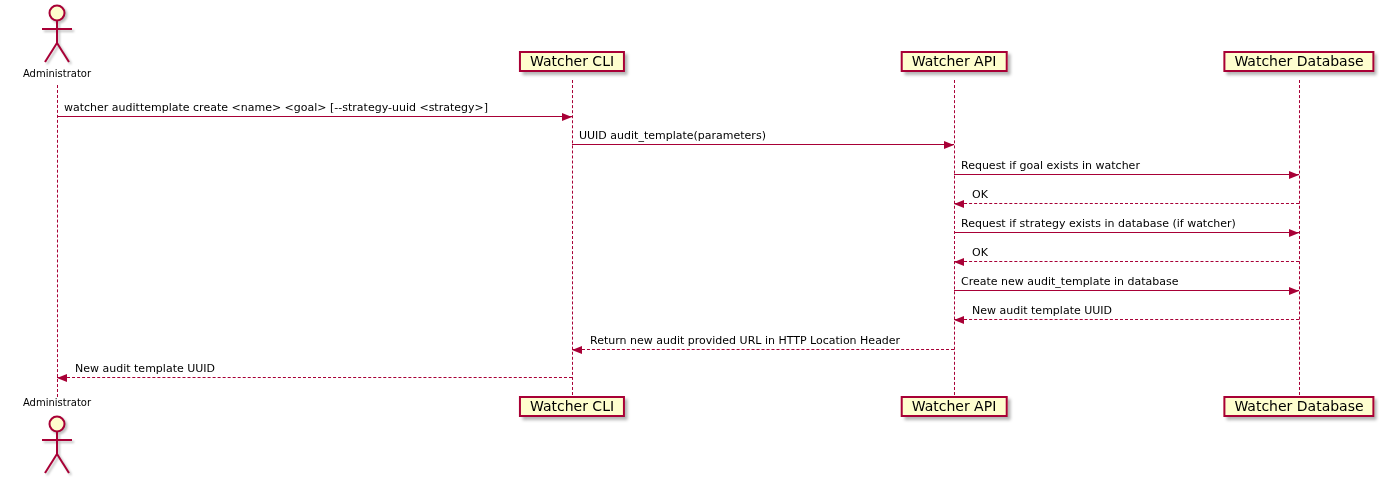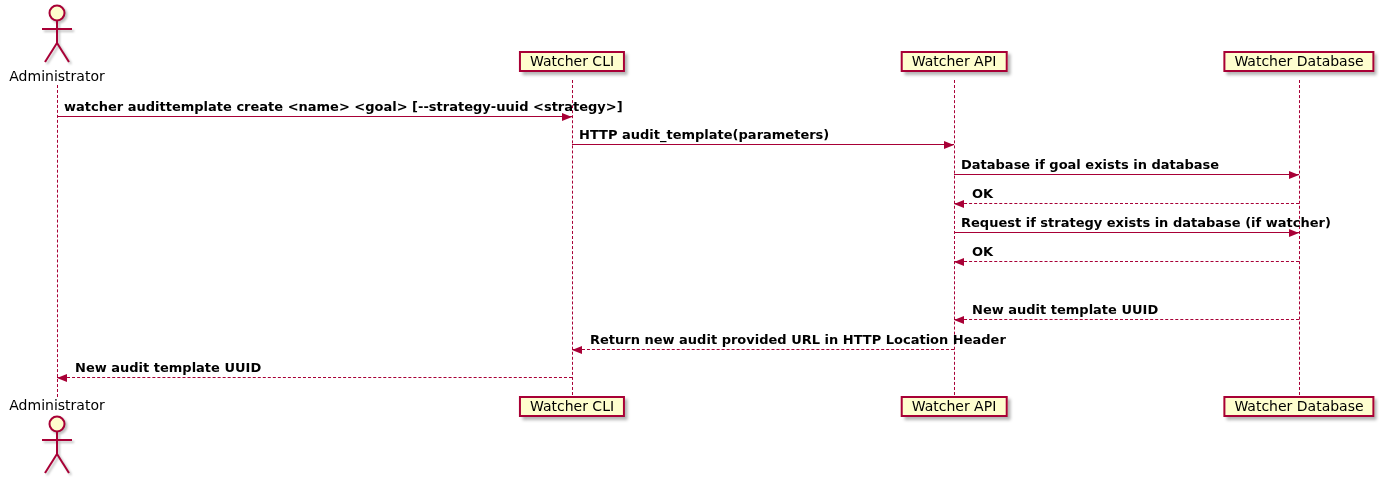--- a/index.html
+++ b/index.html
@@ -19,28 +19,28 @@
     position:absolute;transform:translateX(-50%);
     background:var(--fill);border:2px solid var(--accent);
     padding:0 9px;font-size:14px;line-height:17px;white-space:nowrap;
     box-shadow:3px 3px 3px rgba(0,0,0,0.30);
   }
 
   
   .actor-figure{position:absolute;filter:drop-shadow(2px 2px 1px rgba(0,0,0,0.25));}
   .actor-label{
     position:absolute;transform:translateX(-50%);
-    font-size:14px;white-space:nowrap;
+    font-size:10px;white-space:nowrap;
   }
 
   
   .msg{position:absolute;height:18px;}
   .msg-line{position:absolute;left:0;right:0;bottom:0;height:0;border-top:1px solid var(--accent);}
   .msg.dashed .msg-line{border-top-style:dashed;}
-  .msg-label{position:absolute;left:7px;bottom:3px;font-size:13px;white-space:nowrap;font-weight:bold;}
+  .msg-label{position:absolute;left:7px;bottom:3px;font-size:11px;white-space:nowrap;}
   .msg.rtl .msg-label{left:18px;}
   .arrow{position:absolute;width:0;height:0;bottom:-4px;
          border-top:4px solid transparent;border-bottom:4px solid transparent;}
   .arrow.right{right:0;border-left:10px solid var(--accent);}
   .arrow.left{left:0;border-right:10px solid var(--accent);}
 </style>
 </head>
 <body>
 
 <div class="diagram">
@@ -63,27 +63,27 @@
   <div class="participant" style="left:954px;top:51px;">Watcher API</div>
   <div class="participant" style="left:1299px;top:51px;">Watcher Database</div>
 
   <div class="msg solid ltr" style="left:57px;top:99px;width:515px;">
     <div class="msg-label">watcher audittemplate create &lt;name&gt; &lt;goal&gt; [--strategy-uuid &lt;strategy&gt;]</div>
     <div class="msg-line"></div>
     <span class="arrow right"></span>
   </div>
 
   <div class="msg solid ltr" style="left:572px;top:127px;width:382px;">
-    <div class="msg-label">HTTP audit_template(parameters)</div>
+    <div class="msg-label">UUID audit_template(parameters)</div>
     <div class="msg-line"></div>
     <span class="arrow right"></span>
   </div>
 
   <div class="msg solid ltr" style="left:954px;top:157px;width:345px;">
-    <div class="msg-label">Database if goal exists in database</div>
+    <div class="msg-label">Request if goal exists in watcher</div>
     <div class="msg-line"></div>
     <span class="arrow right"></span>
   </div>
 
   <div class="msg dashed rtl" style="left:954px;top:186px;width:345px;">
     <div class="msg-label">OK</div>
     <div class="msg-line"></div>
     <span class="arrow left"></span>
   </div>
 
@@ -92,20 +92,25 @@
     <div class="msg-line"></div>
     <span class="arrow right"></span>
   </div>
 
   <div class="msg dashed rtl" style="left:954px;top:244px;width:345px;">
     <div class="msg-label">OK</div>
     <div class="msg-line"></div>
     <span class="arrow left"></span>
   </div>
 
+  <div class="msg solid ltr" style="left:954px;top:273px;width:345px;">
+    <div class="msg-label">Create new audit_template in database</div>
+    <div class="msg-line"></div>
+    <span class="arrow right"></span>
+  </div>
 
   <div class="msg dashed rtl" style="left:954px;top:302px;width:345px;">
     <div class="msg-label">New audit template UUID</div>
     <div class="msg-line"></div>
     <span class="arrow left"></span>
   </div>
 
   <div class="msg dashed rtl" style="left:572px;top:332px;width:382px;">
     <div class="msg-label">Return new audit provided URL in HTTP Location Header</div>
     <div class="msg-line"></div>

